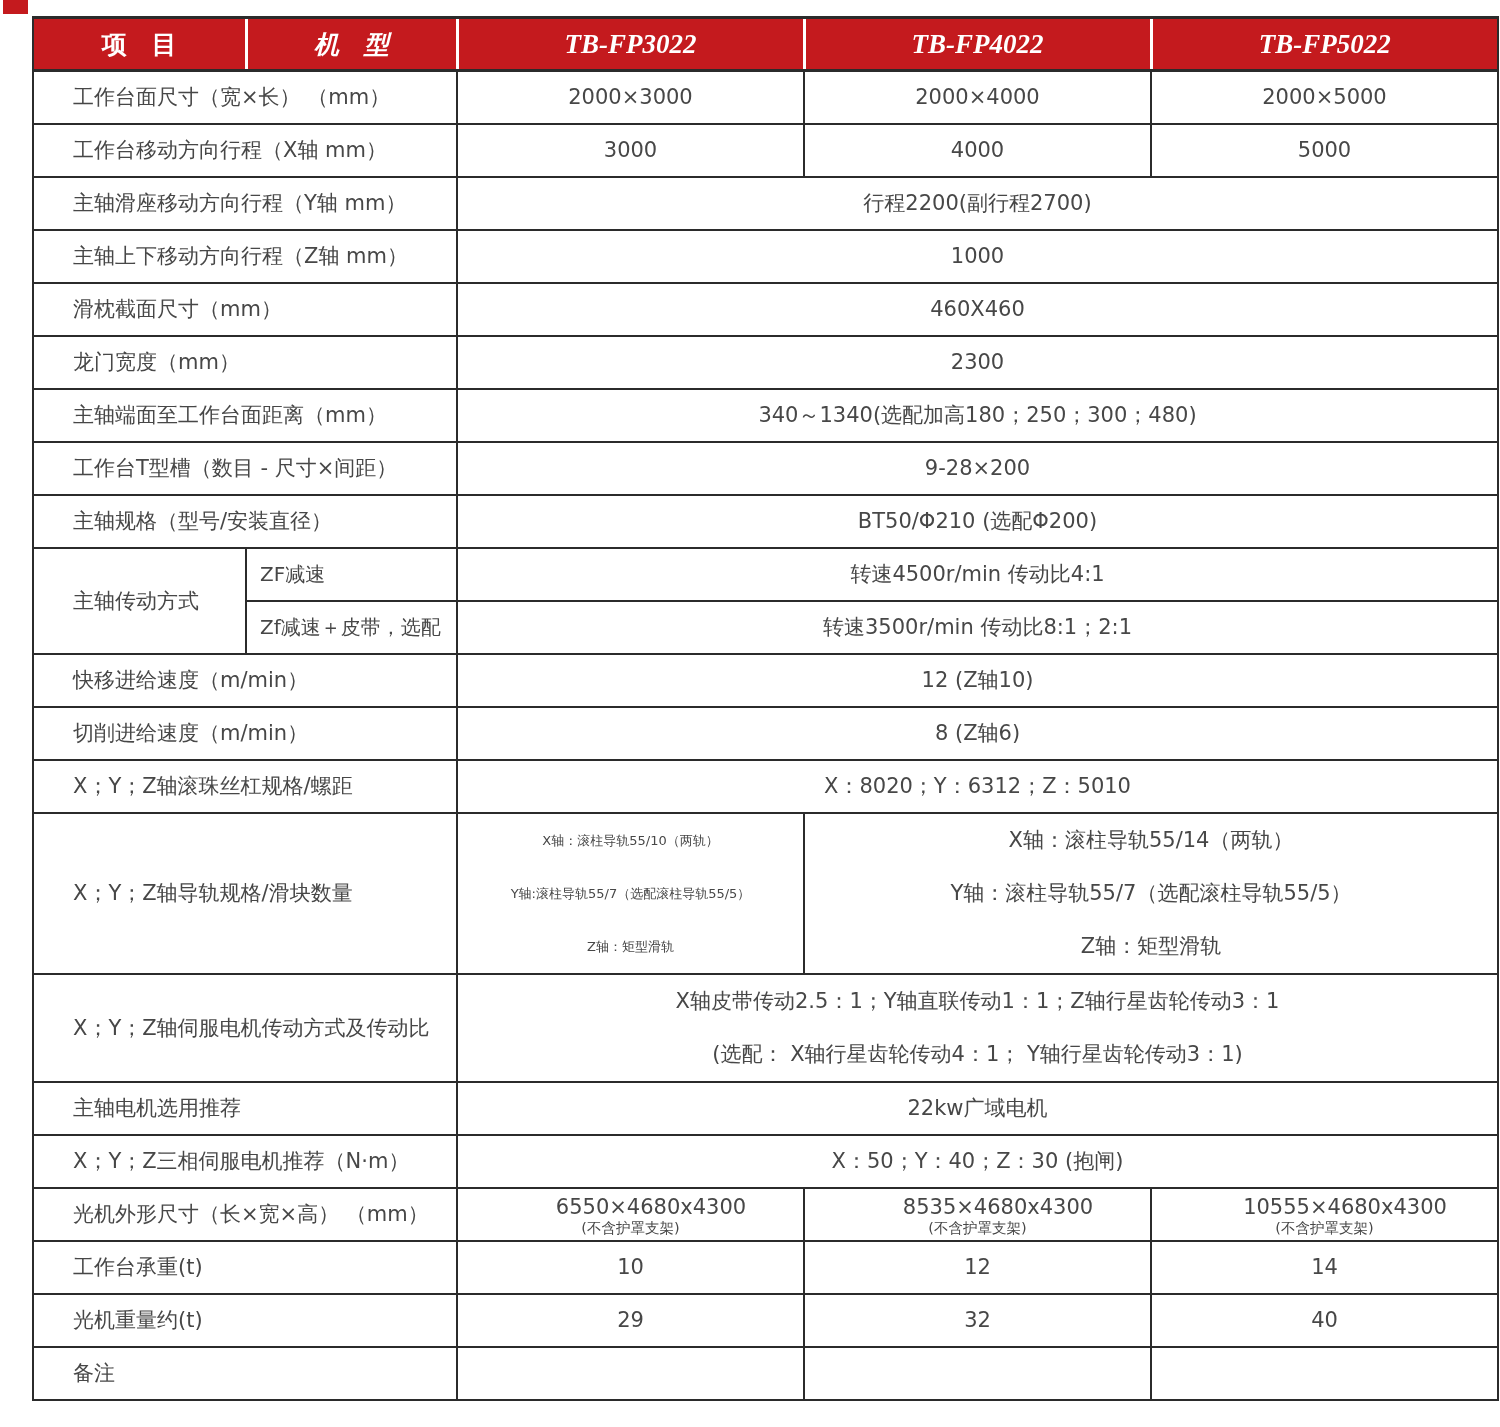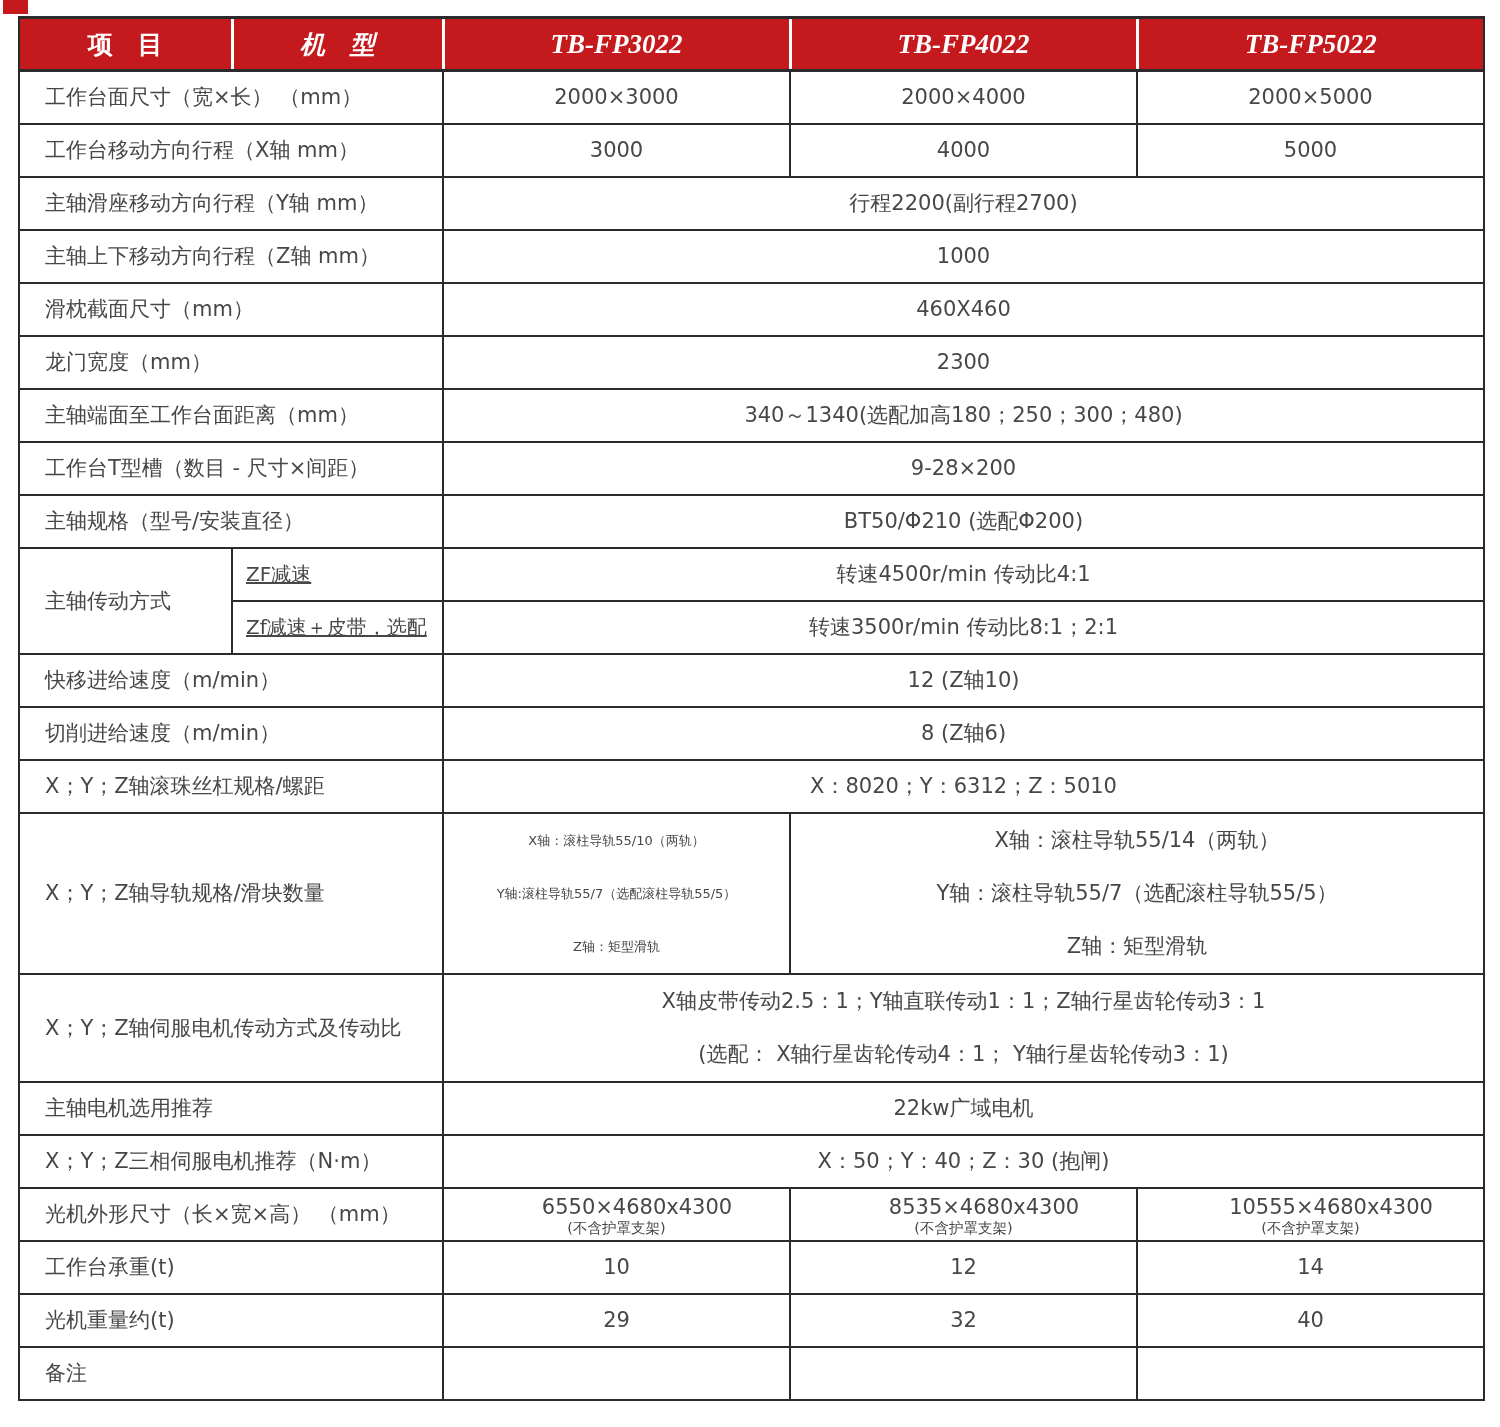--- a/index.html
+++ b/index.html
@@ -12,33 +12,33 @@
   html,body{margin:0;padding:0;}
   body{
     width:1500px;height:1427px;background:#fff;position:relative;
     font-family:"DejaVu Sans","Liberation Sans",sans-serif;
   }
   .corner-accent{
     position:absolute;left:3px;top:0;width:25px;height:14px;
     background:var(--red);
   }
   table.spec{
-    position:absolute;left:18px;top:16px;width:1465px;
+    position:absolute;left:32px;top:16px;width:1465px;
     border-collapse:collapse;table-layout:fixed;
   }
   td{
     border:2px solid var(--border);
     color:var(--txt);font-size:21px;text-align:center;vertical-align:middle;
     padding:0;overflow:hidden;
   }
   tr{height:53px;}
   tr.h160{height:160px;}
   tr.h106{height:106px;}
-  td.lbl{text-align:left;padding-left:25px;}
-  td.sublbl{text-align:left;padding-left:13px;font-size:20px;text-decoration:underline;}
+  td.lbl{text-align:left;padding-left:39px;}
+  td.sublbl{text-align:left;padding-left:13px;font-size:20px;}
   tr.head{height:53px;}
   tr.head td{
     background:var(--red);color:var(--white);font-weight:bold;
     border-top:3px solid var(--border);border-bottom:3px solid var(--border);
     font-size:25px;
   }
   tr.head td + td{border-left:3px solid var(--white);font-style:italic;}
   tr.head td.model{
     font-family:"Liberation Serif","DejaVu Serif",serif;font-size:27px;
   }

